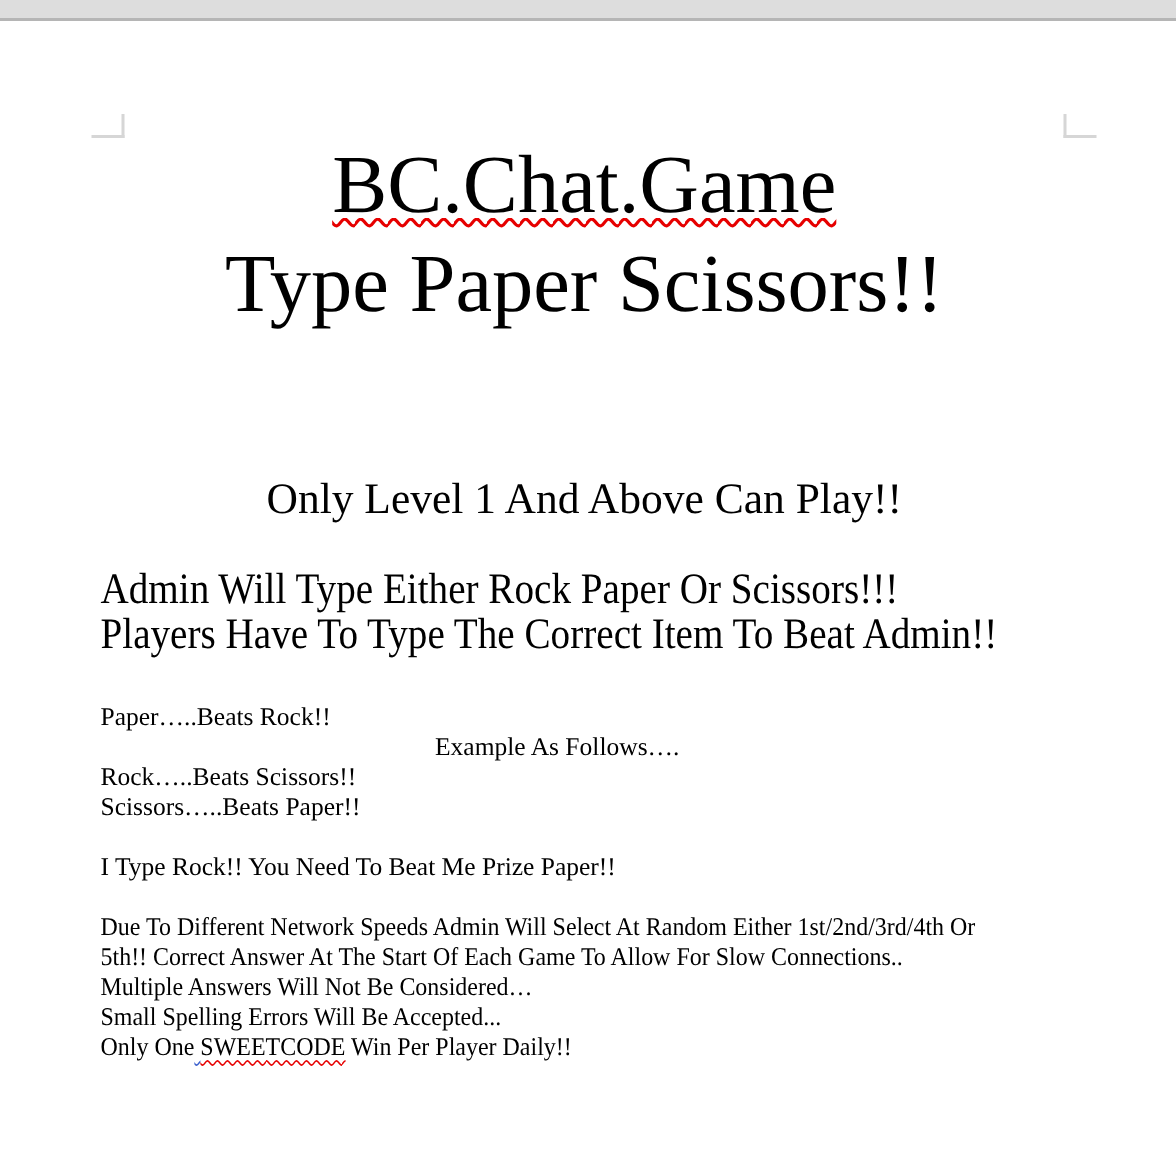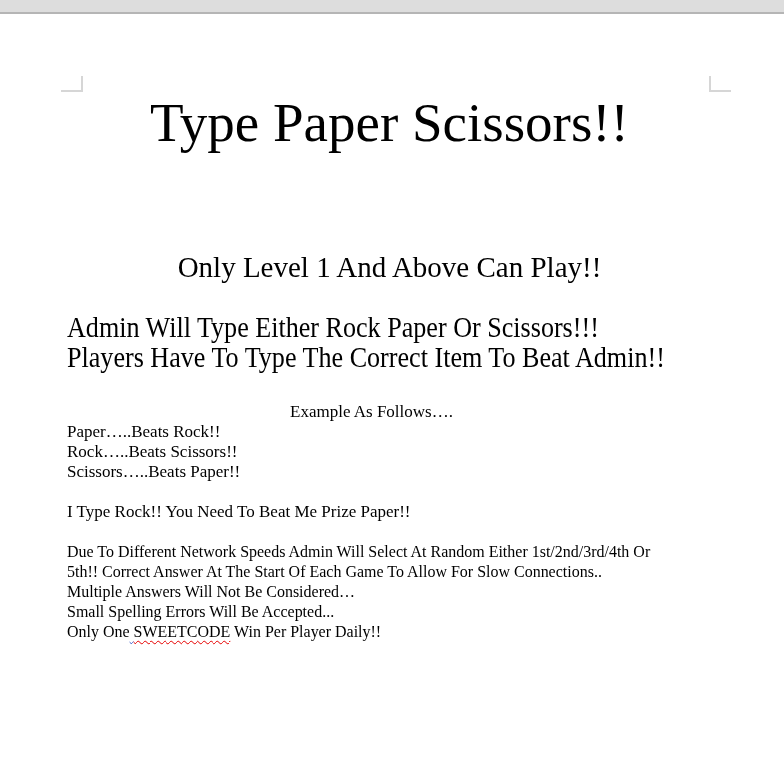--- a/index.html
+++ b/index.html
@@ -68,34 +68,35 @@
 <body>
 
 <div class="topbar"></div>
 
 <div class="page">
   <div class="boundary tl"></div>
   <div class="boundary tr"></div>
 
   <div class="content">
 
+    <div class="line t c"><span class="sp">BC.Chat.Game</span></div>
     <div class="line t c">Type Paper Scissors!!</div>
 
     <div class="bt"></div>
 
     <div class="bh"></div>
     <div class="line h c">Only Level 1 And Above Can Play!!</div>
     <div class="bh"></div>
 
     <div class="line h cond90">Admin Will Type Either Rock Paper Or Scissors!!!</div>
     <div class="line h cond90">Players Have To Type The Correct Item To Beat Admin!!</div>
     <div class="bh"></div>
 
+    <div class="line b">Paper…..Beats Rock!!</div>
     <div class="line b c exshift">Example As Follows….</div>
-    <div class="line b">Paper…..Beats Rock!!</div>
     <div class="line b">Rock…..Beats Scissors!!</div>
     <div class="line b">Scissors…..Beats Paper!!</div>
     <div class="bb"></div>
 
     <div class="line b">I Type Rock!! You Need To Beat Me Prize Paper!!</div>
     <div class="bb"></div>
 
     <div class="line b cond94">Due To Different Network Speeds Admin Will Select At Random Either 1st/2nd/3rd/4th Or</div>
     <div class="line b cond94">5th!! Correct Answer At The Start Of Each Game To Allow For Slow Connections..</div>
     <div class="line b cond94">Multiple Answers Will Not Be Considered…</div>

